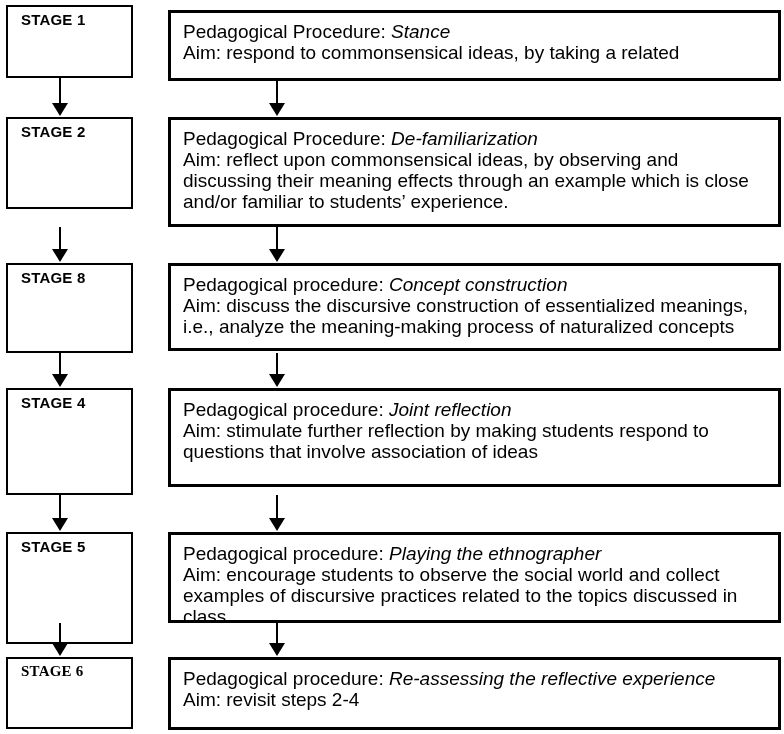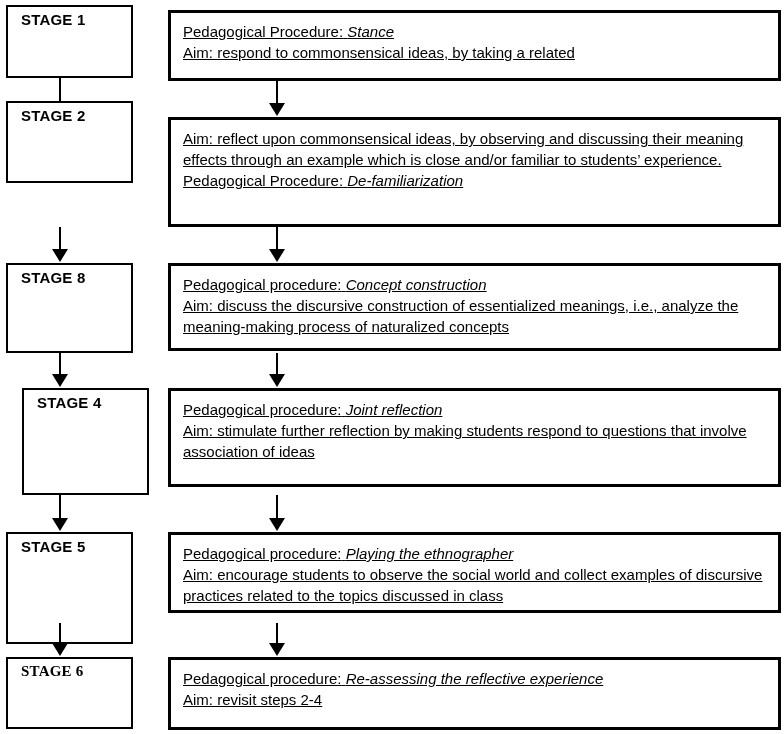--- a/index.html
+++ b/index.html
@@ -32,23 +32,22 @@
     white-space: nowrap;
   }
   .content-box {
     position: absolute;
     left: 168px;
     width: 613px;
     box-sizing: border-box;
     border: 3px solid #000000;
     background: #ffffff;
     padding: 8px 10px 0 12px;
-    font-size: 15px;
+    font-size: 19px;
     line-height: 21px;
-    text-decoration: underline;
   }
   .content-box em {
     font-style: italic;
   }
   .arrow {
     position: absolute;
     width: 16px;
   }
   .arrow .stem {
     position: absolute;
@@ -84,26 +83,26 @@
 
   <div class="arrow" style="left:52px; top:78px; height:38px;">
     <div class="stem"></div>
     <div class="head"></div>
   </div>
   <div class="arrow" style="left:269px; top:81px; height:35px;">
     <div class="stem"></div>
     <div class="head"></div>
   </div>
 
-  <div class="stage-box" style="top:101px; height:82px;">
+  <div class="stage-box" style="top:117px; height:92px;">
     <span class="stage-label">STAGE 2</span>
   </div>
   <div class="content-box" style="top:117px; height:110px;">
+    <div><span>Pedagogical Procedure:</span> <em>De-familiarization</em></div>
     <div>Aim: reflect upon commonsensical ideas, by observing and discussing their meaning effects through an example which is close and/or familiar to students’ experience.</div>
-    <div><span>Pedagogical Procedure:</span> <em>De-familiarization</em></div>
   </div>
 
   <div class="arrow" style="left:52px; top:227px; height:35px;">
     <div class="stem"></div>
     <div class="head"></div>
   </div>
   <div class="arrow" style="left:269px; top:227px; height:35px;">
     <div class="stem"></div>
     <div class="head"></div>
   </div>
@@ -118,41 +117,41 @@
 
   <div class="arrow" style="left:52px; top:353px; height:34px;">
     <div class="stem"></div>
     <div class="head"></div>
   </div>
   <div class="arrow" style="left:269px; top:353px; height:34px;">
     <div class="stem"></div>
     <div class="head"></div>
   </div>
 
-  <div class="stage-box" style="top:388px; height:107px;margin-left:16px;">
+  <div class="stage-box" style="top:388px; height:107px;">
     <span class="stage-label">STAGE 4</span>
   </div>
   <div class="content-box" style="top:388px; height:99px;">
     <div><span>Pedagogical procedure:</span> <em>Joint reflection</em></div>
     <div>Aim: stimulate further reflection by making students respond to questions that involve association of ideas</div>
   </div>
 
   <div class="arrow" style="left:52px; top:495px; height:36px;">
     <div class="stem"></div>
     <div class="head"></div>
   </div>
   <div class="arrow" style="left:269px; top:495px; height:36px;">
     <div class="stem"></div>
     <div class="head"></div>
   </div>
 
   <div class="stage-box" style="top:532px; height:112px;">
     <span class="stage-label">STAGE 5</span>
   </div>
-  <div class="content-box" style="top:532px; height:81px;">
+  <div class="content-box" style="top:532px; height:91px;">
     <div><span>Pedagogical procedure:</span> <em>Playing the ethnographer</em></div>
     <div>Aim: encourage students to observe the social world and collect examples of discursive practices related to the topics discussed in class</div>
   </div>
 
   <div class="arrow" style="left:52px; top:623px; height:33px;">
     <div class="stem"></div>
     <div class="head"></div>
   </div>
   <div class="arrow" style="left:269px; top:623px; height:33px;">
     <div class="stem"></div>

